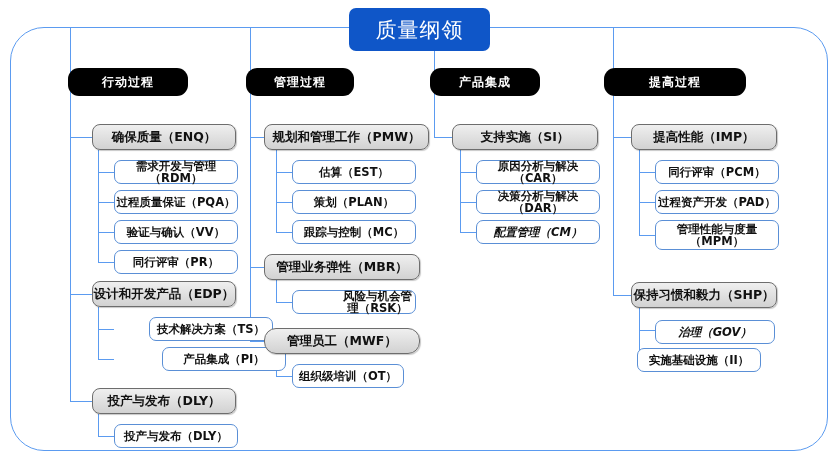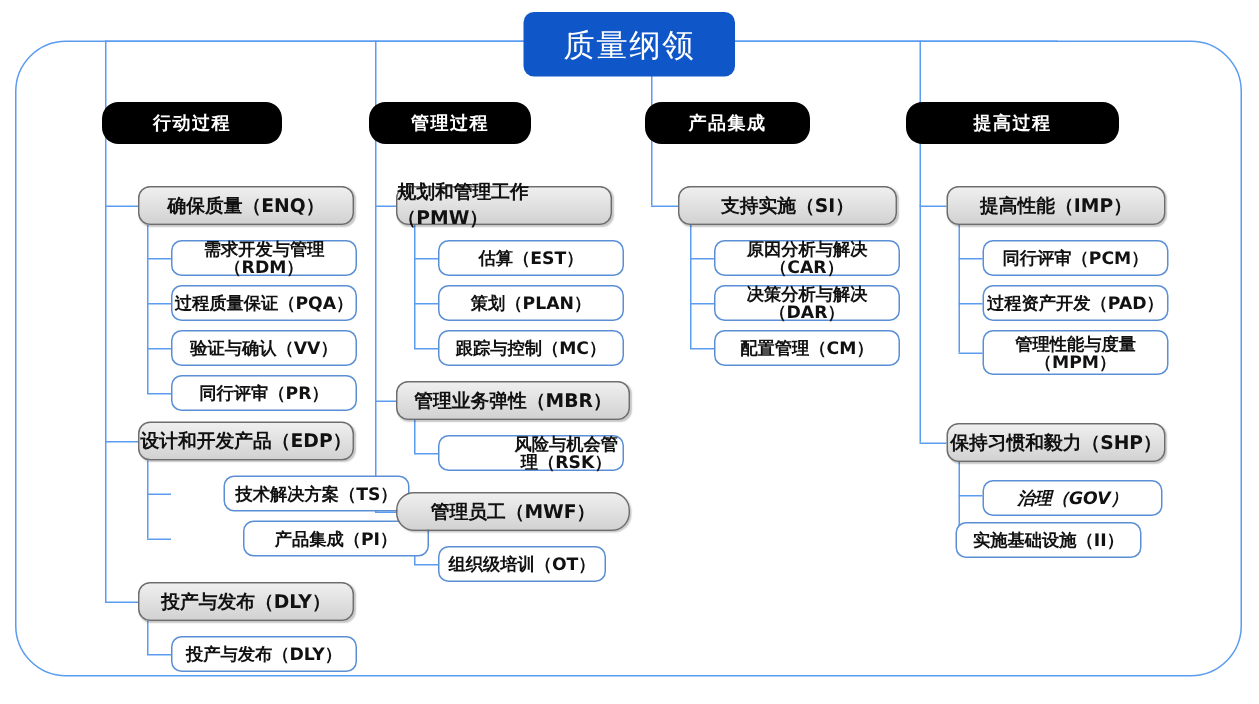--- a/index.html
+++ b/index.html
@@ -78,21 +78,21 @@
   <div class="ln lnh" style="left:70px;top:401px;width:22px;"></div>
   <div class="l2" style="left:92px;top:388px;width:144px;">投产与发布（DLY）</div>
   <div class="ln lnv" style="left:98px;top:414px;height:22px;"></div>
   <div class="ln lnh" style="left:98px;top:436px;width:16px;"></div>
   <div class="l3" style="left:114px;top:424px;width:124px;">投产与发布（DLY）</div>
 
   <div class="col-head" style="left:246px;top:68px;width:108px;">管理过程</div>
   <div class="ln lnv" style="left:250px;top:27px;height:315px;"></div>
 
   <div class="ln lnh" style="left:250px;top:137px;width:14px;"></div>
-  <div class="l2" style="left:264px;top:124px;width:144px;">规划和管理工作（PMW）</div>
+  <div class="l2" style="left:264px;top:124px;width:165px;">规划和管理工作（PMW）</div>
   <div class="ln lnv" style="left:276px;top:150px;height:82px;"></div>
   <div class="ln lnh" style="left:276px;top:172px;width:16px;"></div>
   <div class="l3" style="left:292px;top:160px;width:124px;">估算（EST）</div>
   <div class="ln lnh" style="left:276px;top:202px;width:16px;"></div>
   <div class="l3" style="left:292px;top:190px;width:124px;">策划（PLAN）</div>
   <div class="ln lnh" style="left:276px;top:232px;width:16px;"></div>
   <div class="l3" style="left:292px;top:220px;width:124px;">跟踪与控制（MC）</div>
 
   <div class="ln lnh" style="left:250px;top:267px;width:14px;"></div>
   <div class="l2" style="left:264px;top:254px;width:156px;">管理业务弹性（MBR）</div>
@@ -110,21 +110,21 @@
   <div class="ln lnv" style="left:434px;top:27px;height:110px;"></div>
 
   <div class="ln lnh" style="left:434px;top:137px;width:18px;"></div>
   <div class="l2" style="left:452px;top:124px;width:146px;">支持实施（SI）</div>
   <div class="ln lnv" style="left:460px;top:150px;height:82px;"></div>
   <div class="ln lnh" style="left:460px;top:172px;width:16px;"></div>
   <div class="l3" style="left:476px;top:160px;width:124px;">原因分析与解决（CAR）</div>
   <div class="ln lnh" style="left:460px;top:202px;width:16px;"></div>
   <div class="l3" style="left:476px;top:190px;width:124px;">决策分析与解决（DAR）</div>
   <div class="ln lnh" style="left:460px;top:232px;width:16px;"></div>
-  <div class="l3" style="left:476px;top:220px;width:124px;">配置管理（CM）</div>
+  <div class="l3" style="left:476px;top:220px;width:124px;font-style:italic;">配置管理（CM）</div>
 
   <div class="col-head" style="left:604px;top:68px;width:142px;">提高过程</div>
   <div class="ln lnv" style="left:613px;top:27px;height:268px;"></div>
 
   <div class="ln lnh" style="left:613px;top:137px;width:18px;"></div>
   <div class="l2" style="left:631px;top:124px;width:146px;">提高性能（IMP）</div>
   <div class="ln lnv" style="left:639px;top:150px;height:85px;"></div>
   <div class="ln lnh" style="left:639px;top:172px;width:16px;"></div>
   <div class="l3" style="left:655px;top:160px;width:124px;">同行评审（PCM）</div>
   <div class="ln lnh" style="left:639px;top:202px;width:16px;"></div>

